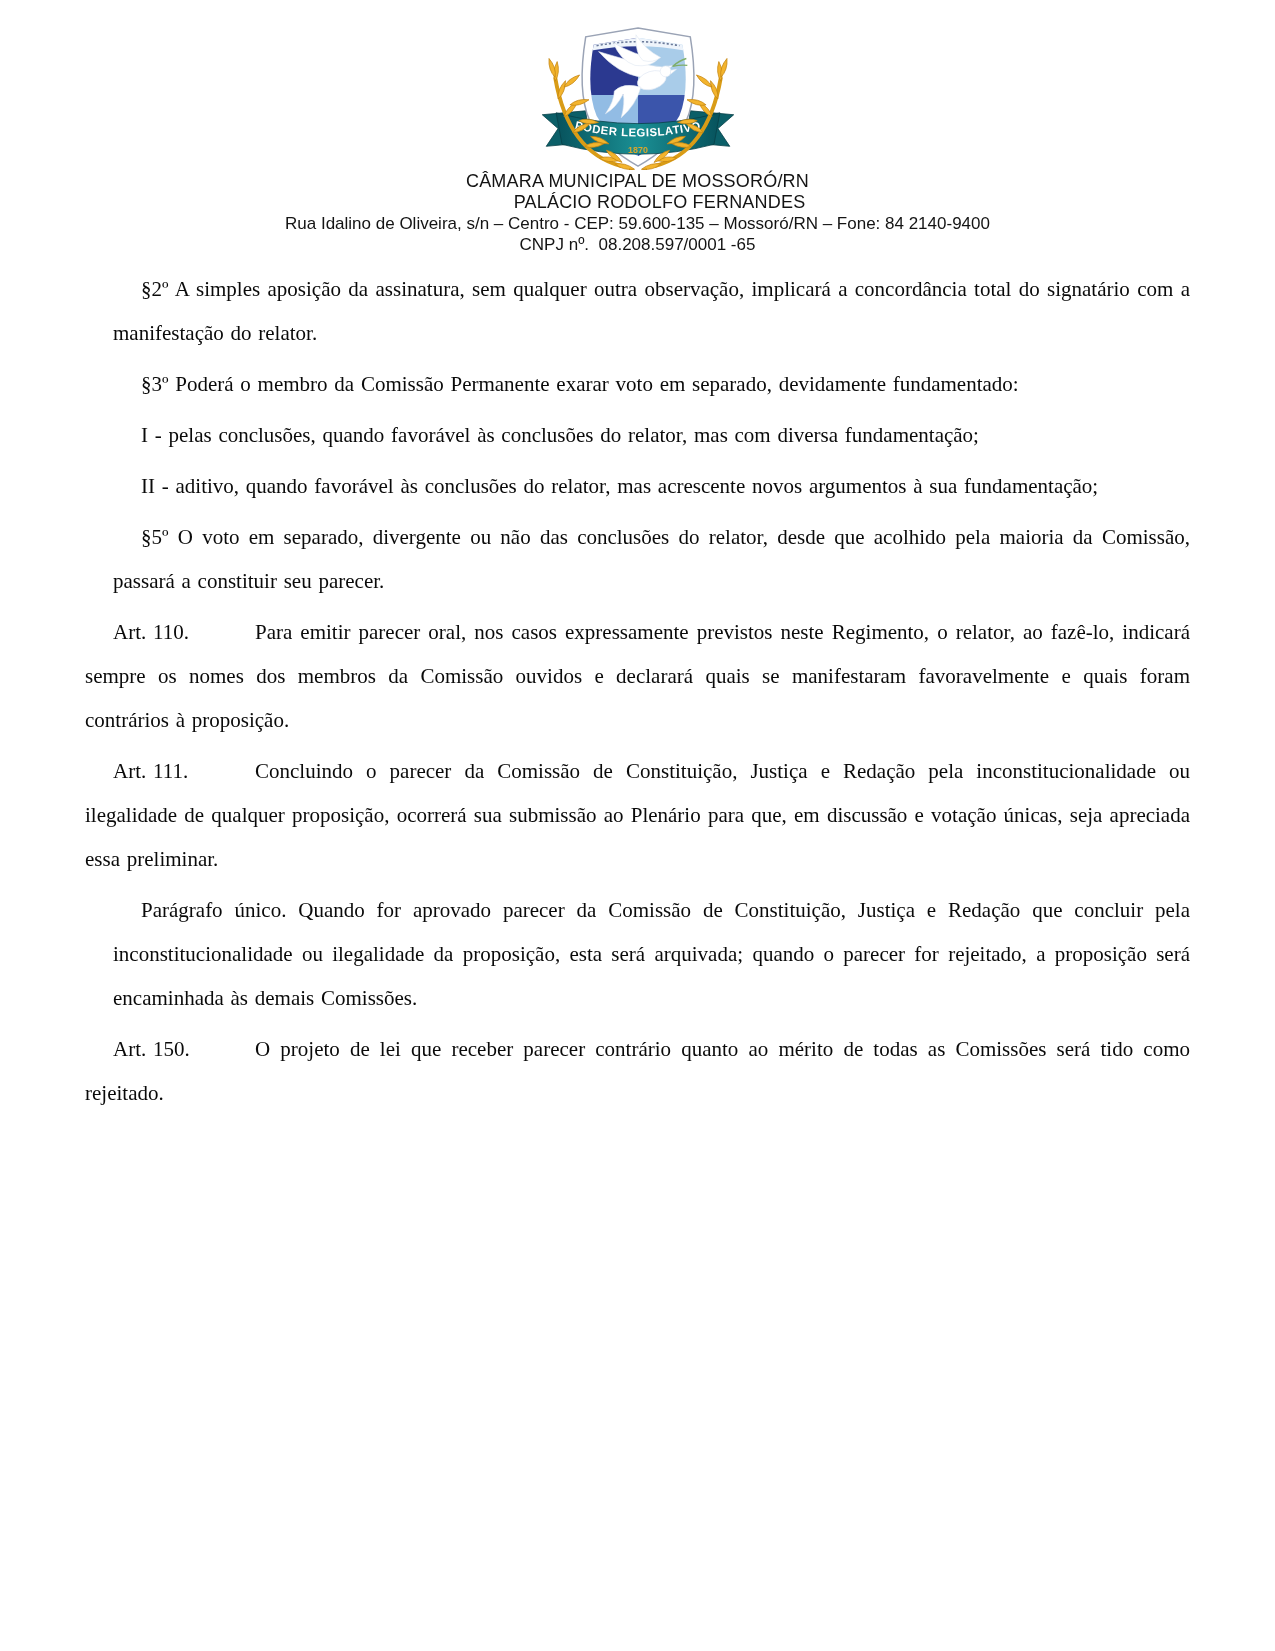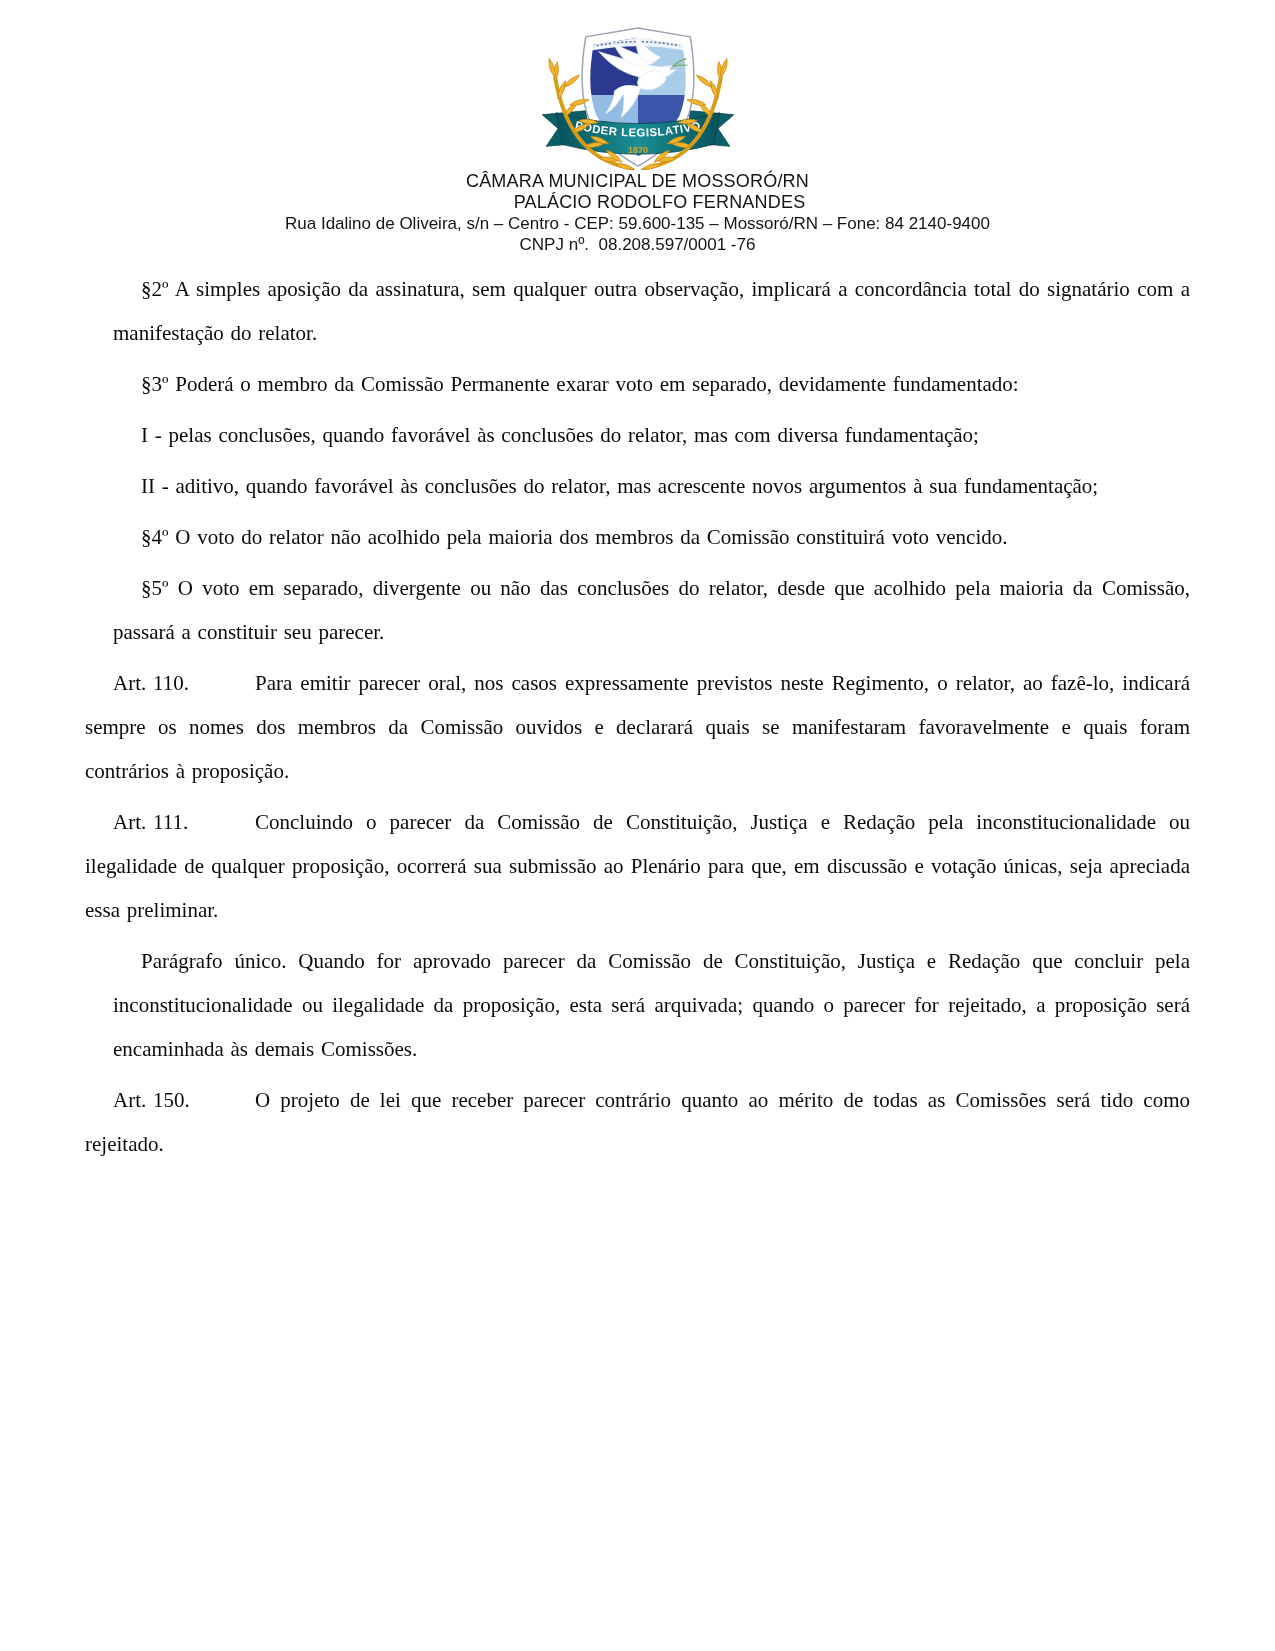--- a/index.html
+++ b/index.html
@@ -133,29 +133,28 @@
         <g>
           <use href="#branchL"></use>
           <use href="#branchL" transform="translate(270,0) scale(-1,1)"></use>
         </g>
       </svg>
     </div>
 
     <div class="hline l1">CÂMARA MUNICIPAL DE MOSSORÓ/RN</div>
     <div class="hline l2">PALÁCIO RODOLFO FERNANDES</div>
     <div class="hline l3">Rua Idalino de Oliveira, s/n – Centro - CEP: 59.600-135 – Mossoró/RN – Fone: 84 2140-9400</div>
-    <div class="hline l4">CNPJ nº.  08.208.597/0001 -76</div>
+    <div class="hline l4">CNPJ nº.  08.208.597/0001 -65</div>
   </div>
 
   <div class="body">
     <p class="sect">§2º A simples aposição da assinatura, sem qualquer outra observação, implicará a concordância total do signatário com a manifestação do relator.</p>
     <p class="sect">§3º Poderá o membro da Comissão Permanente exarar voto em separado, devidamente fundamentado:</p>
     <p class="item">I - pelas conclusões, quando favorável às conclusões do relator, mas com diversa fundamentação;</p>
     <p class="item">II - aditivo, quando favorável às conclusões do relator, mas acrescente novos argumentos à sua fundamentação;</p>
-    <p class="sect">§4º O voto do relator não acolhido pela maioria dos membros da Comissão constituirá voto vencido.</p>
     <p class="sect">§5º O voto em separado, divergente ou não das conclusões do relator, desde que acolhido pela maioria da Comissão, passará a constituir seu parecer.</p>
 
     <p class="art"><span class="art-label">Art. 110.</span><span>Para emitir parecer oral, nos casos expressamente previstos neste Regimento, o relator, ao fazê-lo, indicará sempre os nomes dos membros da Comissão ouvidos e declarará quais se manifestaram favoravelmente e quais foram contrários à proposição.</span></p>
 
     <p class="art"><span class="art-label">Art. 111.</span><span>Concluindo o parecer da Comissão de Constituição, Justiça e Redação pela inconstitucionalidade ou ilegalidade de qualquer proposição, ocorrerá sua submissão ao Plenário para que, em discussão e votação únicas, seja apreciada essa preliminar.</span></p>
 
     <p class="pu">Parágrafo único. Quando for aprovado parecer da Comissão de Constituição, Justiça e Redação que concluir pela inconstitucionalidade ou ilegalidade da proposição, esta será arquivada; quando o parecer for rejeitado, a proposição será encaminhada às demais Comissões.</p>
 
     <p class="art"><span class="art-label">Art. 150.</span><span>O projeto de lei que receber parecer contrário quanto ao mérito de todas as Comissões será tido como rejeitado.</span></p>
   </div>

